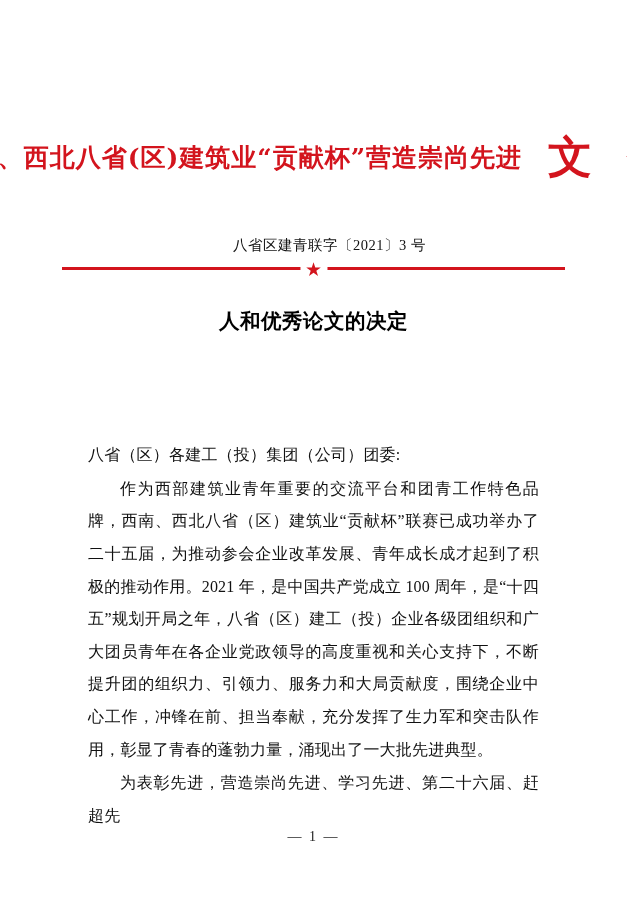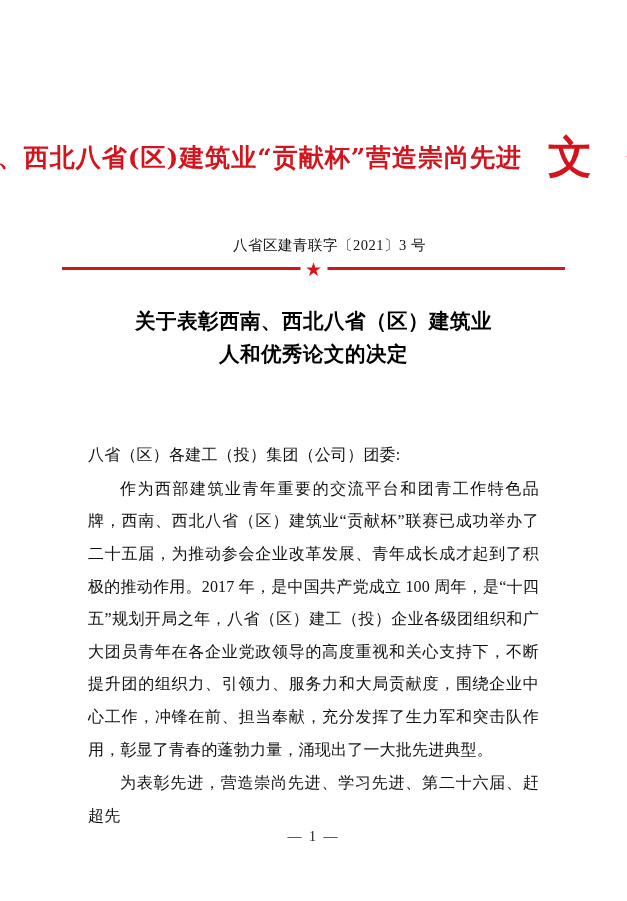--- a/index.html
+++ b/index.html
@@ -161,25 +161,24 @@
   </div>
 
   <div class="docnum">八省区建青联字〔2021〕3 号</div>
 
   <div class="redrule">
     <div class="bar"></div>
     <div class="star">★</div>
   </div>
 
   <div class="title">
-    <div>关于表彰西南、西北八省（区）建筑业</div>
     <div>人和优秀论文的决定</div>
   </div>
 
   <div class="body">
     <p>八省（区）各建工（投）集团（公司）团委:</p>
-    <p class="indent">作为西部建筑业青年重要的交流平台和团青工作特色品牌，西南、西北八省（区）建筑业“贡献杯”联赛已成功举办了二十五届，为推动参会企业改革发展、青年成长成才起到了积极的推动作用。2017 年，是中国共产党成立 100 周年，是“十四五”规划开局之年，八省（区）建工（投）企业各级团组织和广大团员青年在各企业党政领导的高度重视和关心支持下，不断提升团的组织力、引领力、服务力和大局贡献度，围绕企业中心工作，冲锋在前、担当奉献，充分发挥了生力军和突击队作用，彰显了青春的蓬勃力量，涌现出了一大批先进典型。</p>
+    <p class="indent">作为西部建筑业青年重要的交流平台和团青工作特色品牌，西南、西北八省（区）建筑业“贡献杯”联赛已成功举办了二十五届，为推动参会企业改革发展、青年成长成才起到了积极的推动作用。2021 年，是中国共产党成立 100 周年，是“十四五”规划开局之年，八省（区）建工（投）企业各级团组织和广大团员青年在各企业党政领导的高度重视和关心支持下，不断提升团的组织力、引领力、服务力和大局贡献度，围绕企业中心工作，冲锋在前、担当奉献，充分发挥了生力军和突击队作用，彰显了青春的蓬勃力量，涌现出了一大批先进典型。</p>
     <p class="indent">为表彰先进，营造崇尚先进、学习先进、第二十六届、赶超先</p>
   </div>
 
   <div class="pagenum">— 1 —</div>
 
 </div>
 
 </body></html>

